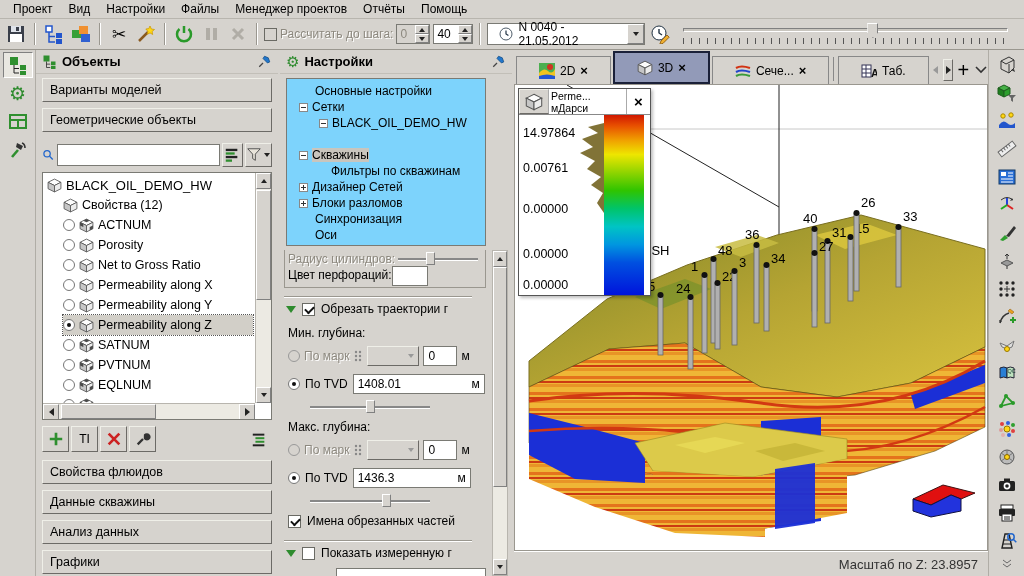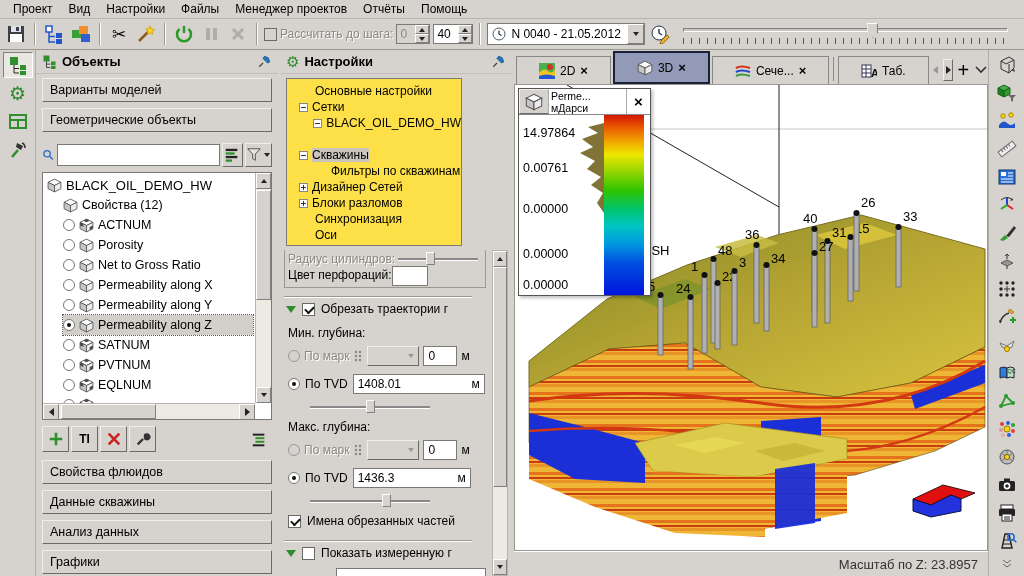--- a/index.html
+++ b/index.html
@@ -19,21 +19,21 @@
   .graytxt{color:#8d897f;text-shadow:1px 1px 0 #fff}
   .spin{height:20px;background:#fff;border:1px solid #7a7a74;display:flex;align-items:center}
   .spin .val{flex:1;padding:0 3px;text-align:left}
   .spin.dis{background:#d6d3ce;color:#8d897f}
   .spincol{display:flex;flex-direction:column;width:14px;height:18px}
   .spincol div{flex:1;display:flex;align-items:center;justify-content:center;border:1px solid;border-color:#fff #808080 #808080 #fff;background:#d6d3ce}
   .arr-up{width:0;height:0;border-left:3px solid transparent;border-right:3px solid transparent;border-bottom:4px solid #222}
   .arr-dn{width:0;height:0;border-left:3px solid transparent;border-right:3px solid transparent;border-top:4px solid #222}
   .arr-l{width:0;height:0;border-top:4px solid transparent;border-bottom:4px solid transparent;border-right:5px solid #222}
   .arr-r{width:0;height:0;border-top:4px solid transparent;border-bottom:4px solid transparent;border-left:5px solid #222}
-  .combo{height:22px;background:#fff;border:1px solid #7a7a74;display:flex;align-items:center;gap:4px;padding-left:3px}
+  .combo{height:22px;background:#fff;border:1px solid #7a7a74;display:flex;align-items:center;gap:4px;padding-left:10px}
   .combo .cbtn{width:17px;height:20px;display:flex;align-items:center;justify-content:center;border:1px solid;border-color:#fff #808080 #808080 #fff;background:#d6d3ce}
   .slider{flex:1;height:26px;position:relative;margin:0 8px}
   .slider .groove{position:absolute;left:0;right:4px;top:7px;height:4px;border:1px solid;border-color:#808080 #fff #fff #808080;background:#c9c6bf}
   .slider .ticks{position:absolute;left:0;right:4px;top:17px;height:6px;background:repeating-linear-gradient(90deg,#555 0 1px,transparent 1px 8px)}
   .slider .thumb{position:absolute;top:2px;width:11px;height:15px;background:#d6d3ce;border:1px solid;border-color:#fff #808080 #808080 #fff;clip-path:polygon(0 0,100% 0,100% 62%,50% 100%,0 62%)}
   
   .vstrip{position:absolute;top:50px;width:36px;height:526px;background:#d6d3ce}
   .vstrip.left{left:0;border-right:1px solid #b0ada6}
   .vstrip.right{left:988px;border-left:1px solid #b0ada6}
   .sbtn{width:30px;height:26px;margin:2px auto;display:flex;align-items:center;justify-content:center}
@@ -52,21 +52,21 @@
   .radio.on::after{content:"";position:absolute;left:3px;top:3px;width:4px;height:4px;border-radius:50%;background:#111}
   .radio.dis{background:#d6d3ce;border-color:#999}
   .cube{width:15px;height:15px;flex:0 0 auto}
   .vscroll{position:absolute;right:0;top:0;width:16px;bottom:16px;background:#eceae3;border-left:1px solid #b8b5ae}
   .hscroll{position:absolute;left:0;bottom:0;right:16px;height:16px;background:#eceae3;border-top:1px solid #b8b5ae;display:flex}
   .scbtn{width:16px;height:16px;display:flex;align-items:center;justify-content:center;border:1px solid;border-color:#fff #808080 #808080 #fff;background:#d6d3ce;flex:0 0 auto}
   .thumbv{position:absolute;left:0;width:15px;border:1px solid;border-color:#fff #808080 #808080 #fff;background:#d6d3ce}
   .minibar{position:absolute;left:6px;top:376px;width:230px;height:28px;display:flex;gap:2px}
   .mbtn{width:27px;height:26px;display:flex;align-items:center;justify-content:center;font-weight:bold}
   
-  .streebox{position:absolute;left:6px;top:28px;width:176px;height:168px;border:1px solid #7a7a74;background:#fde047;overflow:hidden}
+  .streebox{position:absolute;left:6px;top:28px;width:200px;height:168px;border:1px solid #7a7a74;background:#7dd3fc;overflow:hidden}
   .srow{position:absolute;left:0;right:0;height:16px;display:flex;align-items:center;gap:4px;white-space:nowrap}
   .srow.sel .slab{background:#c9c5bd}
   .tbox{width:9px;height:9px;border:1px solid #888;background:#fff;position:relative;flex:0 0 auto}
   .tbox::before{content:"";position:absolute;left:1px;right:1px;top:3px;height:1px;background:#333}
   .tbox.plus::after{content:"";position:absolute;top:1px;bottom:1px;left:3px;width:1px;background:#333}
   .form{position:absolute;left:0;top:200px;width:212px;bottom:0;overflow:hidden}
   .flabel{position:absolute;font-size:12px}
   .field{position:absolute;height:20px;border:1px solid #7a7a74;background:#fff;display:flex;align-items:center;padding:0 4px;justify-content:space-between}
   .cb{width:13px;height:13px;border:1px solid #6a6a64;background:#fff;position:relative;flex:0 0 auto}
   .cb.on::after{content:"";position:absolute;left:2px;top:2.5px;width:7px;height:4px;border-left:2px solid #111;border-bottom:2px solid #111;transform:rotate(-45deg)}
@@ -400,21 +400,21 @@
         </div>
     </div>
   </div>
 
   <div class="minibar">
     <span class="mbtn raised2">
       <svg class="i16" viewBox="0 0 18 18">
           <path d="M9 2v14M2 9h14" stroke="#2f8f2f" stroke-width="3"></path>
         </svg>
     </span>
-    <span class="mbtn raised2" style="font-weight:bold;font-size:12px">TI</span>
+    <span class="mbtn raised2" style="font-weight:normal;font-size:12px">TI</span>
     <span class="mbtn raised2">
       <svg class="i16" viewBox="0 0 18 18">
           <path d="M3 3 L15 15 M15 3 L3 15" stroke="#cc2222" stroke-width="3"></path>
         </svg>
     </span>
     <span class="mbtn raised2">
       <svg class="i16" viewBox="0 0 18 18">
           <path d="M3 15l6-6" stroke="#333" stroke-width="2.6"></path>
           <path d="M10 4a4.2 4.2 0 1 1 3.5 6.8l-2.2-.6-1.4-1.4z" fill="#333"></path>
         </svg>

